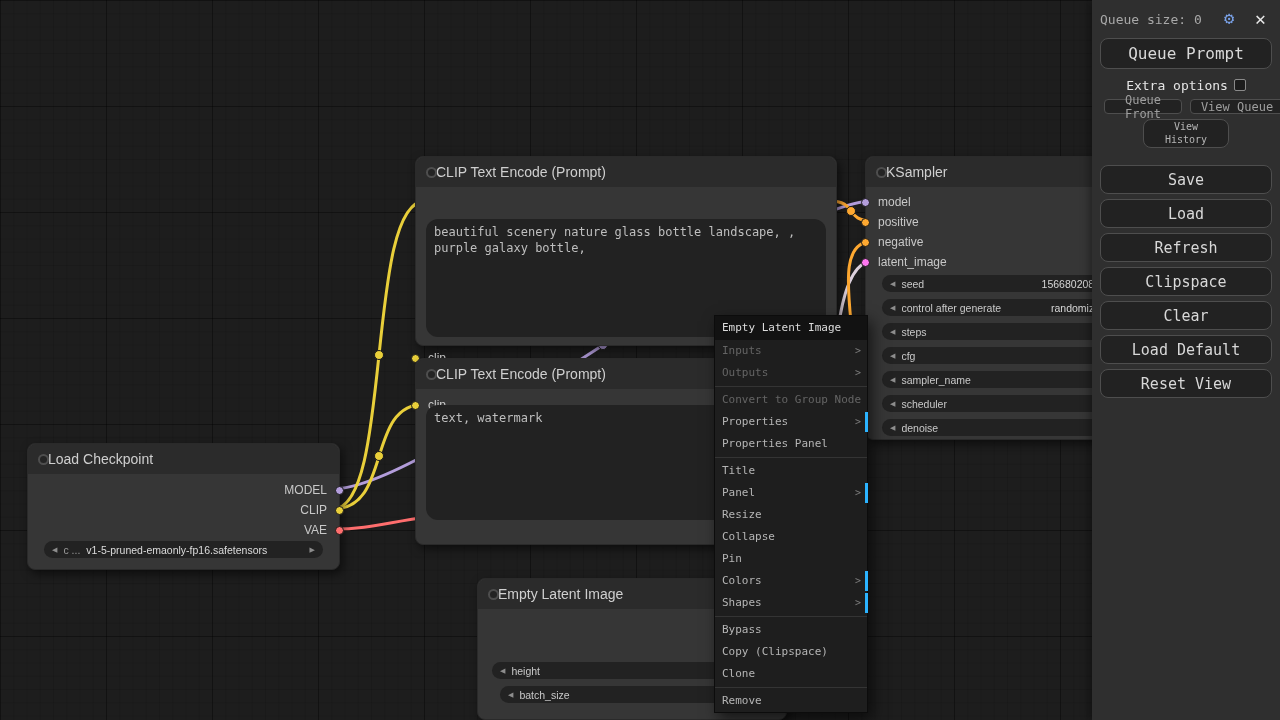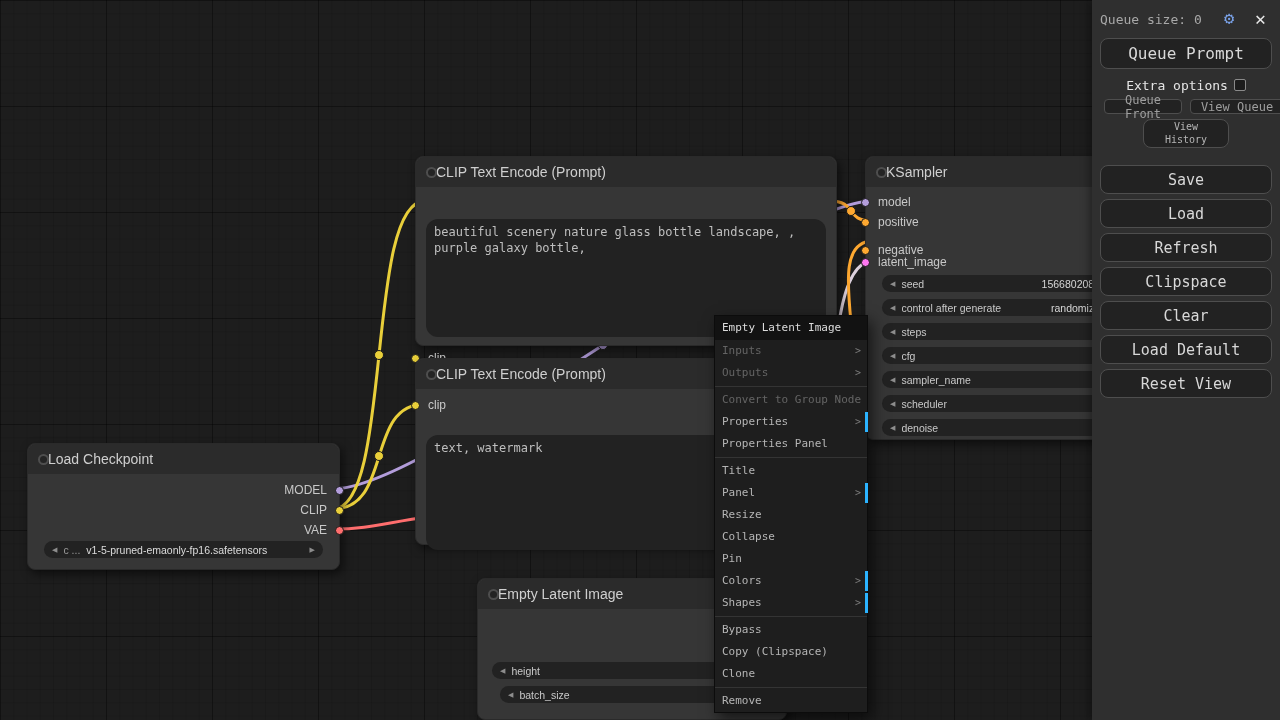--- a/index.html
+++ b/index.html
@@ -136,21 +136,21 @@
       <span>CLIP Text Encode (Prompt)</span>
     </div>
     <div class="slot slot-in" style="top:39px;">
       <span class="dot" style="background:#e9cf3a;"></span>
       <span>clip</span>
     </div>
     <div class="slot slot-out" style="top:39px;">
       <span class="dot" style="background:#ffa931;"></span>
       <span>CONDITIONING</span>
     </div>
-    <div class="textwidget" style="left:10px; right:10px; top:76px; height:115px;">text, watermark</div>
+    <div class="textwidget" style="left:10px; right:10px; top:46px; height:115px;">text, watermark</div>
   </div>
 
   <div class="node" style="left:27px; top:443px; width:313px; height:127px;">
     <div class="node-title">
       <span class="title-dot"></span>
       <span>Load Checkpoint</span>
     </div>
     <div class="slot slot-out" style="top:39px;">
       <span class="dot" style="background:#b39ddb;"></span>
       <span>MODEL</span>
@@ -177,21 +177,21 @@
       <span>KSampler</span>
     </div>
     <div class="slot slot-in" style="top:38px;">
       <span class="dot" style="background:#b39ddb;"></span>
       <span>model</span>
     </div>
     <div class="slot slot-in" style="top:58px;">
       <span class="dot" style="background:#ffa931;"></span>
       <span>positive</span>
     </div>
-    <div class="slot slot-in" style="top:86px;">
+    <div class="slot slot-in" style="top:78px;">
       <span class="dot" style="background:#ffa931;"></span>
       <span>negative</span>
     </div>
     <div class="slot slot-in" style="top:98px;">
       <span class="dot" style="background:#ff77f1;"></span>
       <span>latent_image</span>
     </div>
     <div class="widget" style="left:16px; width:226px; top:118px;">
       <span class="arrow">◀</span>
       <span>seed</span>

